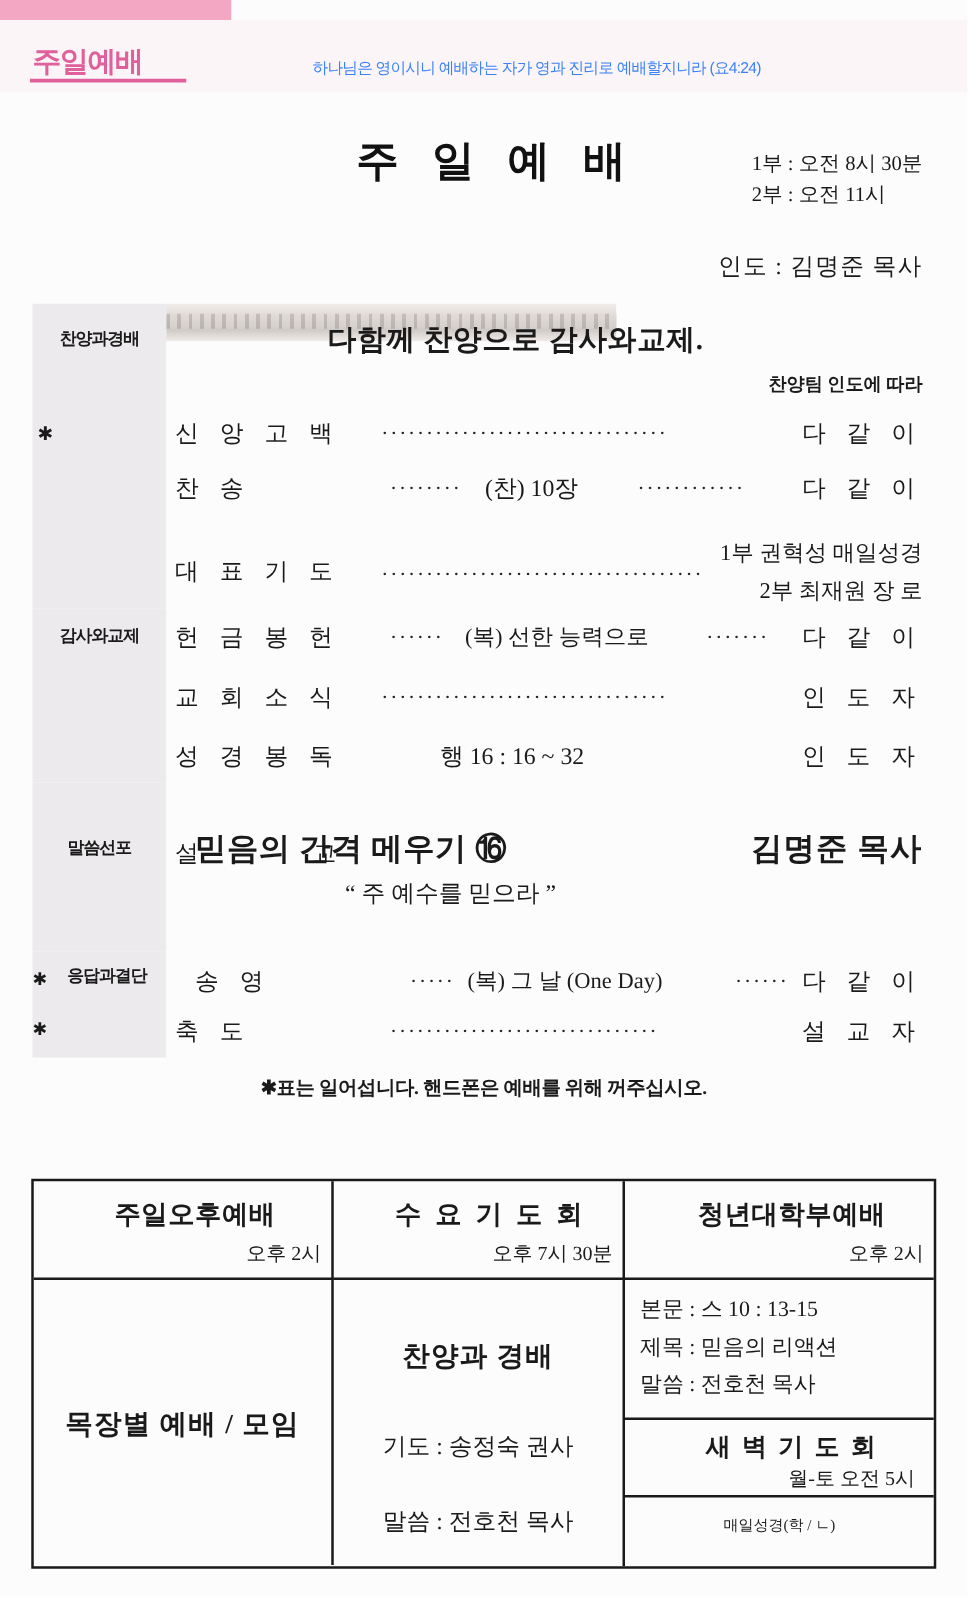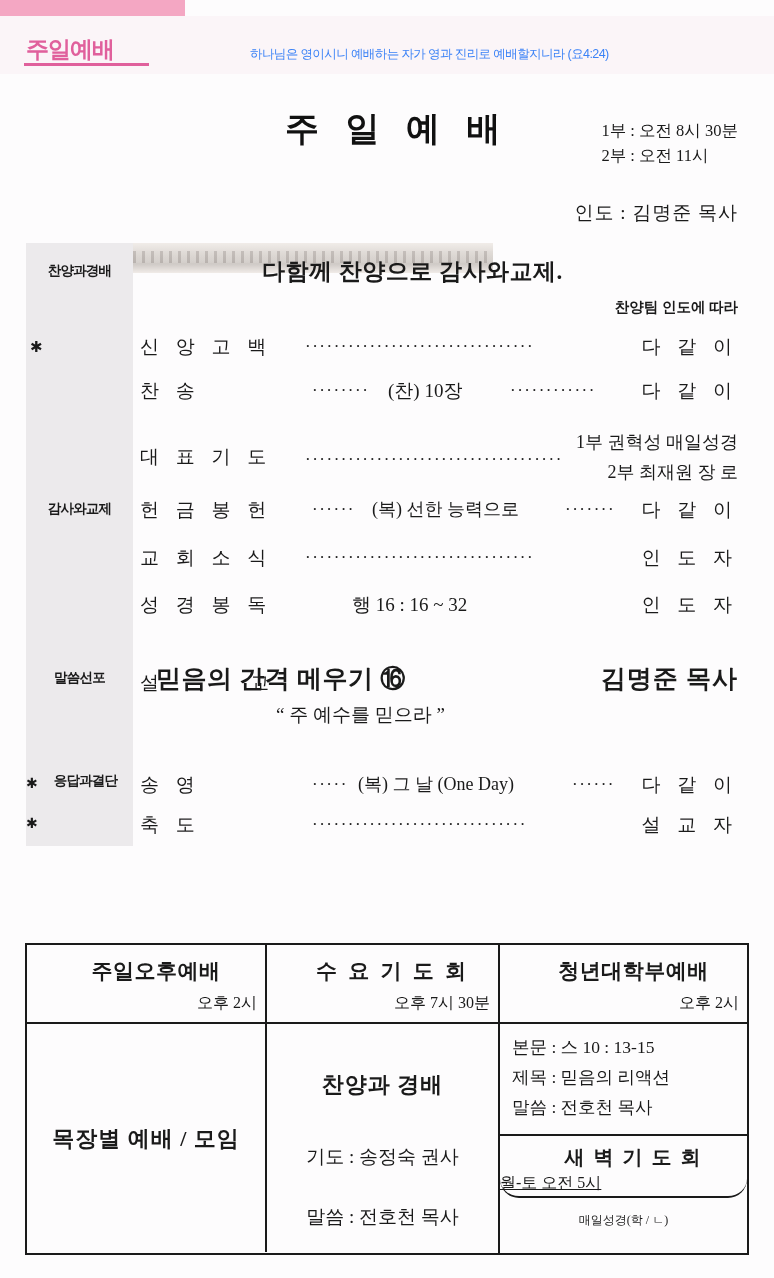--- a/index.html
+++ b/index.html
@@ -267,21 +267,21 @@
     font-weight: bold;
     letter-spacing: 3px;
     margin-left: 20px;
   }
   .c-title.tight { letter-spacing: 0px; }
   .c-sub {
     font-size: 16px;
     text-align: right;
     padding-right: 8px;
   }
-  .c-sub.center { text-align: left; padding-right: 0; text-decoration: underline; }
+  .c-sub.center { text-align: right; padding-right: 15px; }
   .c-big {
     font-size: 22px;
     font-weight: bold;
     letter-spacing: 1px;
   }
   .c-line {
     font-size: 17.5px;
     text-align: left;
     padding-left: 12px;
     line-height: 30px;
@@ -370,35 +370,36 @@
 
   <div class="row" style="top:662px;height:70px;">
     <div class="r-item sermon-cat" style="top:8px;">설</div>
     <div class="r-item sermon-cat" style="left:110px;top:8px;">교</div>
   </div>
   <div class="sermon-title">믿음의 간격 메우기 ⑯</div>
   <div class="sermon-preacher">김명준 목사</div>
   <div class="sermon-quote">“ 주 예수를 믿으라 ”</div>
 
   <div class="star-inline" style="top:775px;">✱</div>
-  <div class="row" style="top:772px;">
+  <div class="row" style="top:772px;margin-left:16px;">
     <div class="r-item">송        영</div>
     <div class="r-dots" style="left:172px;">·····</div>
     <div class="r-mid" style="left:218px;font-size:18px;">(복) 그 날 (One Day)</div>
     <div class="r-dots" style="left:432px;">······</div>
     <div class="r-who">다  같  이</div>
   </div>
 
   <div class="star-inline" style="top:815px;">✱</div>
   <div class="row" style="top:812px;">
     <div class="r-item">축        도</div>
     <div class="r-dots" style="left:172px;width:375px;">······························</div>
     <div class="r-who">설  교  자</div>
   </div>
 
+  <div class="note">✱표는 일어섭니다. 핸드폰은 예배를 위해 꺼주십시오.</div>
 
   <div class="btable">
 
     <div class="cell" style="left:0;top:0;width:240px;height:79px;">
       <div class="c-title" style="margin-top:12px;letter-spacing:0.5px;">주일오후예배</div>
       <div class="c-sub" style="margin-top:8px;">오후 2시</div>
     </div>
 
     <div class="cell" style="left:240px;top:0;width:233px;height:79px;">
       <div class="c-title" style="margin-top:12px;">수 요 기 도 회</div>
@@ -419,21 +420,21 @@
       <div class="c-mid" style="margin-top:44px;">기도 : 송정숙 권사</div>
       <div class="c-mid" style="margin-top:34px;">말씀 : 전호천 목사</div>
     </div>
 
     <div class="cell last-col" style="left:473px;top:79px;width:247px;height:112px;">
       <div class="c-line" style="margin-top:8px;">본문 : 스 10 : 13-15</div>
       <div class="c-line">제목 : 믿음의 리액션</div>
       <div class="c-line">말씀 : 전호천 목사</div>
     </div>
 
-    <div class="cell last-col" style="left:473px;top:191px;width:247px;height:62px;border-radius:19px;">
+    <div class="cell last-col" style="left:473px;top:191px;width:247px;height:62px;">
       <div class="c-title" style="margin-top:8px;letter-spacing:2px;font-size:20px;">새 벽 기 도 회</div>
       <div class="c-sub center" style="margin-top:2px;">월-토 오전 5시</div>
     </div>
 
     <div class="cell last-col last-row" style="left:473px;top:253px;width:247px;height:55px;">
       <div class="c-small" style="margin-top:14px;">매일성경(학 / ㄴ)</div>
     </div>
 
   </div>
 

